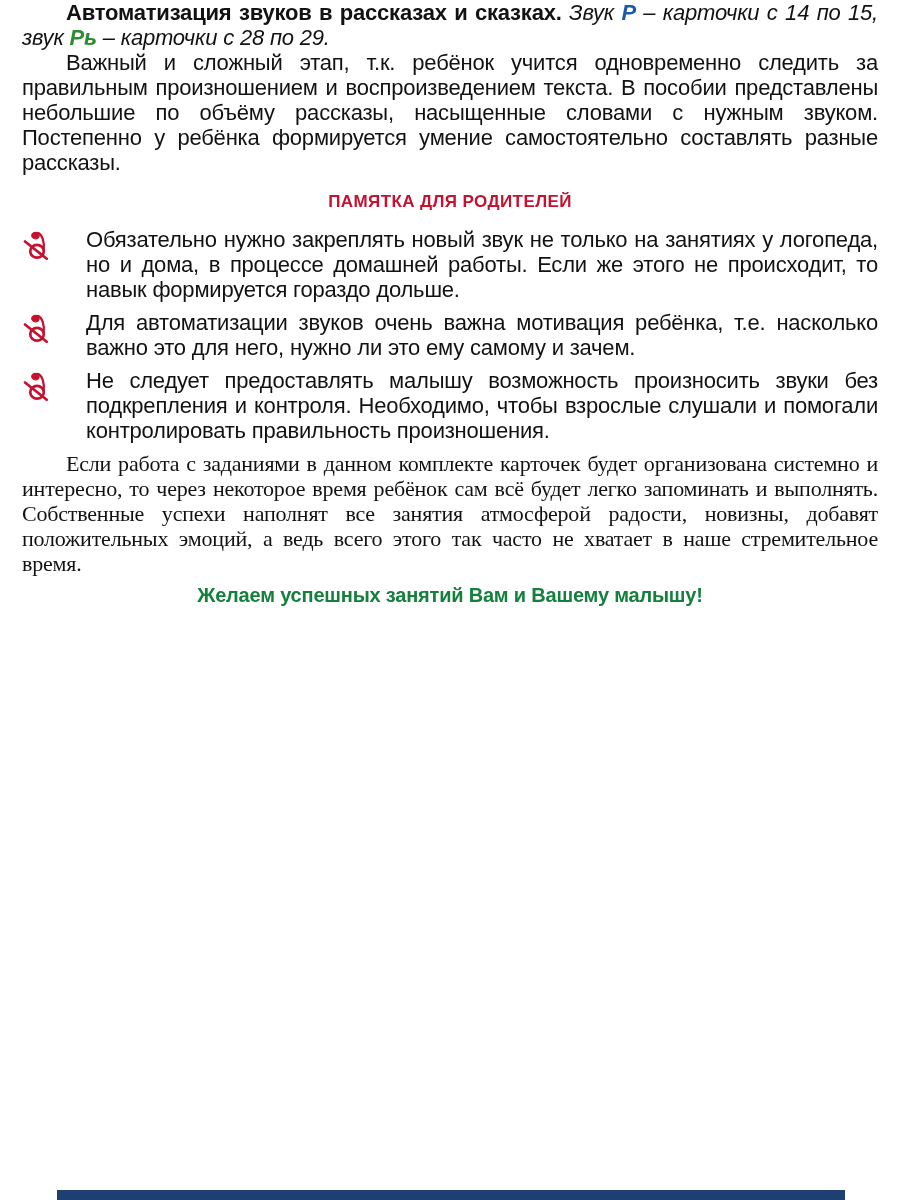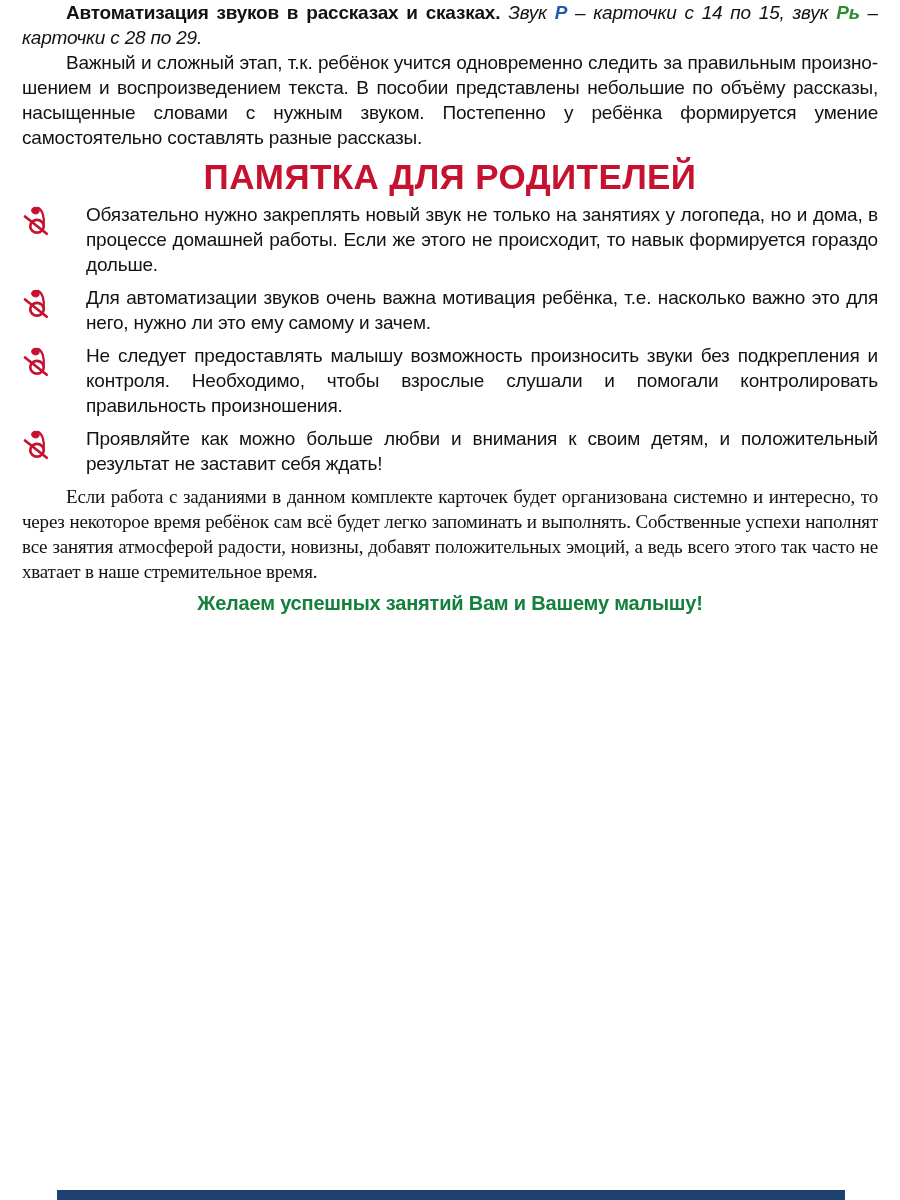--- a/index.html
+++ b/index.html
@@ -9,40 +9,40 @@
     background: #ffffff;
     font-family: "Liberation Sans", sans-serif;
     color: #121212;
     overflow: hidden;
   }
   .page { position: absolute; inset: 0; }
   .content { position: absolute; left: 22px; right: 22px; top: 0; }
 
   p.doc {
     margin: 0;
-    font-size: 19px;
+    font-size: 22px;
     line-height: 25px;
     text-align: justify;
     letter-spacing: -0.2px;
     hyphens: manual;
     -webkit-hyphens: manual;
   }
   .indent { text-indent: 44px; }
 
   .intro { margin-top: 290px; }
   .intro .bold-lead { font-weight: bold; font-style: normal; }
   .intro .it { font-style: italic; }
   .sound-hard  { color: #1e5aa9; font-weight: bold; font-style: italic; }
   .sound-soft  { color: #2e8b2f; font-weight: bold; font-style: italic; }
 
   .memo-title {
     margin: 12px 0 10px 0;
     text-align: center;
     color: #c51230;
-    font-size: 35px;
+    font-size: 17px;
     line-height: 30px;
     font-weight: bold;
     letter-spacing: 0.4px;
   }
 
   ul.memo-list { list-style: none; margin: 0; padding: 0; }
   li.memo-item { display: flex; gap: 30px; margin-bottom: 8px; }
   li.memo-item .icon-cell { flex: 0 0 34px; padding-top: 1px; }
   li.memo-item p.doc { flex: 1; }
 
@@ -112,33 +112,20 @@
             <g stroke="#c51230" fill="none" stroke-linecap="round">
               <ellipse cx="20" cy="30" rx="9" ry="8.5" stroke-width="3.6"></ellipse>
               <path d="M29 28 C 30 18, 27 7, 21 5.5" stroke-width="3"></path>
               <path d="M21 5.5 C 14 3, 10.5 9, 15 12.5 C 19.5 15.5, 26 11, 21 5.5 Z" fill="#c51230" stroke-width="1.4"></path>
               <path d="M4 17 L 33 40" stroke-width="3.6"></path>
             </g>
           </svg>
         </span>
         <p class="doc">Не следует предоставлять малышу возможность произносить звуки без подкрепления и контро­ля. Необходимо, чтобы взрослые слушали и помогали контролировать правильность произно­шения.</p>
       </li>
-      <li class="memo-item">
-        <span class="icon-cell">
-          <svg width="30" height="36" viewBox="0 0 40 46" aria-hidden="true">
-            <g stroke="#c51230" fill="none" stroke-linecap="round">
-              <ellipse cx="20" cy="30" rx="9" ry="8.5" stroke-width="3.6"></ellipse>
-              <path d="M29 28 C 30 18, 27 7, 21 5.5" stroke-width="3"></path>
-              <path d="M21 5.5 C 14 3, 10.5 9, 15 12.5 C 19.5 15.5, 26 11, 21 5.5 Z" fill="#c51230" stroke-width="1.4"></path>
-              <path d="M4 17 L 33 40" stroke-width="3.6"></path>
-            </g>
-          </svg>
-        </span>
-        <p class="doc">Проявляйте как можно больше любви и внимания к своим детям, и положительный результат не заставит себя ждать!</p>
-      </li>
     </ul>
 
     <p class="doc indent closing">Если работа с заданиями в данном комплекте карточек будет организована системно и инте­ресно, то через некоторое время ребёнок сам всё будет легко запоминать и выполнять. Собственные успехи наполнят все занятия атмосферой радости, новизны, добавят положительных эмоций, а ведь всего этого так часто не хватает в наше стремительное время.</p>
 
     <p class="wish">Желаем успешных занятий Вам и Вашему малышу!</p>
 
   </div>
 
   <div class="footer-bar"></div>
 </div>

